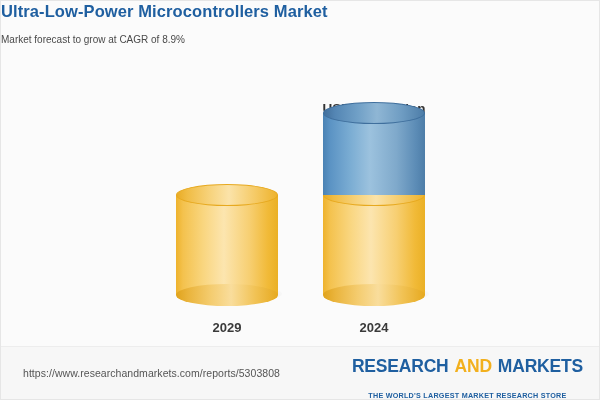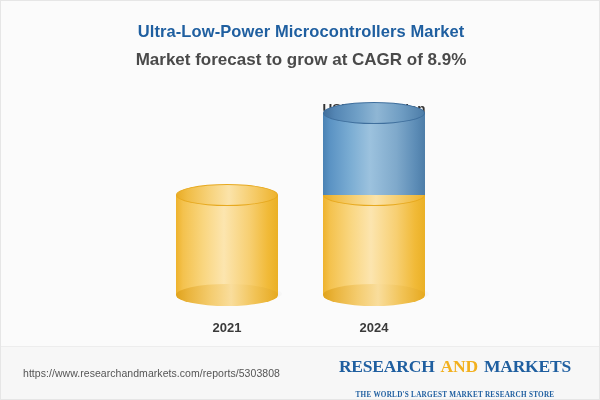--- a/index.html
+++ b/index.html
@@ -22,34 +22,32 @@
     background: #fbfbfb;
     border: 1px solid #e6e6e6;
     overflow: hidden;
   }
 
   
   #header {
     position: absolute;
     top: 0; left: 0;
     width: 600px;
-    padding-top: 20px;
-    text-align: center;
   }
   #chart-title {
     font-size: 16.5px;
     font-weight: bold;
     color: #1f5fa0;
     letter-spacing: 0.1px;
     line-height: 20px;
   }
   #chart-subtitle {
     margin-top: 10px;
-    font-size: 17px;
-    font-weight: bold;
+    font-size: 10px;
+    font-weight: normal;
     color: #4a4a4a;
     line-height: 18px;
   }
 
   
   #plot {
     position: absolute;
     left: 0;
     top: 80px;
     width: 600px;
@@ -209,24 +207,23 @@
   #footer-url {
     position: absolute;
     left: 22px;
     top: 20px;
     font-size: 10.5px;
     color: #555555;
     letter-spacing: 0.05px;
   }
   #logo {
     position: absolute;
-    right: 30px;
+    right: 18px;
     top: 9px;
     text-align: center;
-    font-family: Liberation Serif, serif;
   }
   #logo-wordmark {
     font-size: 17.5px;
     font-weight: bold;
     letter-spacing: -0.2px;
     line-height: 20px;
     white-space: nowrap;
   }
   .logo-blue { color: #1f5fa0; }
   .logo-gold { color: #f2b01e; }
@@ -258,21 +255,21 @@
       <div class="shadow"></div>
 
       <div class="cylinder" id="cyl-2023">
         <div class="seg yellow" style="top:0; height:100px;">
           <div class="seg-body" style="top:0; height:100px;"></div>
           <div class="cap-bottom" style="bottom:-11px;"></div>
           <div class="cap-top" style="top:-11px;"></div>
         </div>
       </div>
 
-      <div class="cat-label">2021</div>
+      <div class="cat-label">2029</div>
     </div>
 
     <div class="bar-group" id="group-2030">
 
       <div class="value-label" id="label-2030">USD 11.4 Billion</div>
 
       <div class="shadow"></div>
 
       <div class="cylinder" id="cyl-2030">
 

